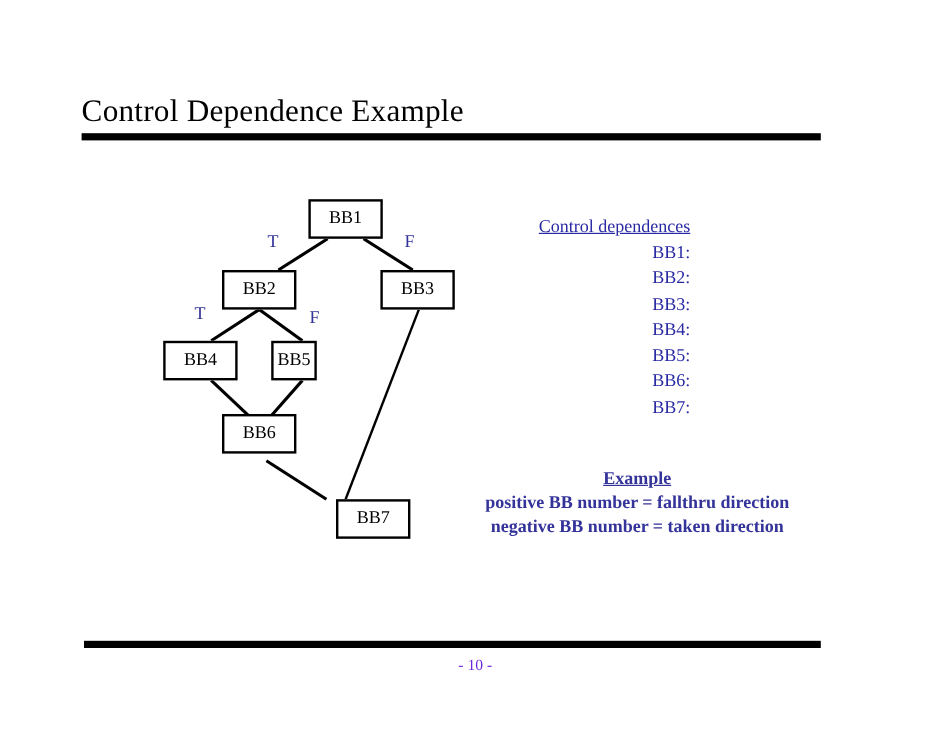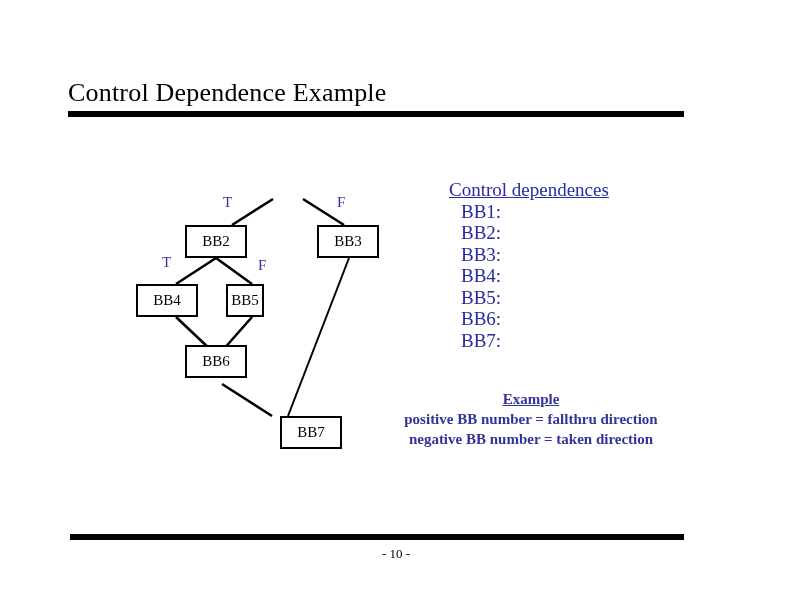--- a/index.html
+++ b/index.html
@@ -51,21 +51,21 @@
     height: 6px;
     background: #000000;
   }
   .footer-page {
     position: absolute;
     left: 0;
     top: 546px;
     width: 792px;
     text-align: center;
     font-size: 13px;
-    color: #000000;
+    color: #6d28d9;
   }
 
   
   #cfg-area {
     position: absolute;
     left: 0;
     top: 0;
     width: 792px;
     height: 612px;
   }
@@ -97,22 +97,23 @@
     font-weight: normal;
     color: #333399;
   }
 
   
   .cd-panel {
     position: absolute;
     left: 449px;
     top: 179px;
     color: #2929A3;
-    font-size: 19px;
+    font-size: 15px;
     line-height: 21.5px;
+    text-align: right;
   }
   .cd-heading {
     text-decoration: underline;
     white-space: nowrap;
   }
   .cd-row {
     white-space: nowrap;
     margin-left: 12px;
   }
 
@@ -156,20 +157,23 @@
 
       <line x1="176" y1="317" x2="212" y2="351" stroke="#000000" stroke-width="2.6"></line>
 
       <line x1="252" y1="317" x2="222" y2="351" stroke="#000000" stroke-width="2.6"></line>
 
       <line x1="222" y1="384" x2="272" y2="416" stroke="#000000" stroke-width="2.6"></line>
 
       <line x1="349" y1="258" x2="288" y2="416" stroke="#000000" stroke-width="2"></line>
     </svg>
 
+    <div class="bb-node" style="left:257px; top:166px; width:62px; height:33px;">
+      <span>BB1</span>
+    </div>
     <div class="bb-node" style="left:185px; top:225px; width:62px; height:33px;">
       <span>BB2</span>
     </div>
     <div class="bb-node" style="left:317px; top:225px; width:62px; height:33px;">
       <span>BB3</span>
     </div>
     <div class="bb-node" style="left:136px; top:284px; width:62px; height:33px;">
       <span>BB4</span>
     </div>
     <div class="bb-node" style="left:226px; top:284px; width:38px; height:33px;">

